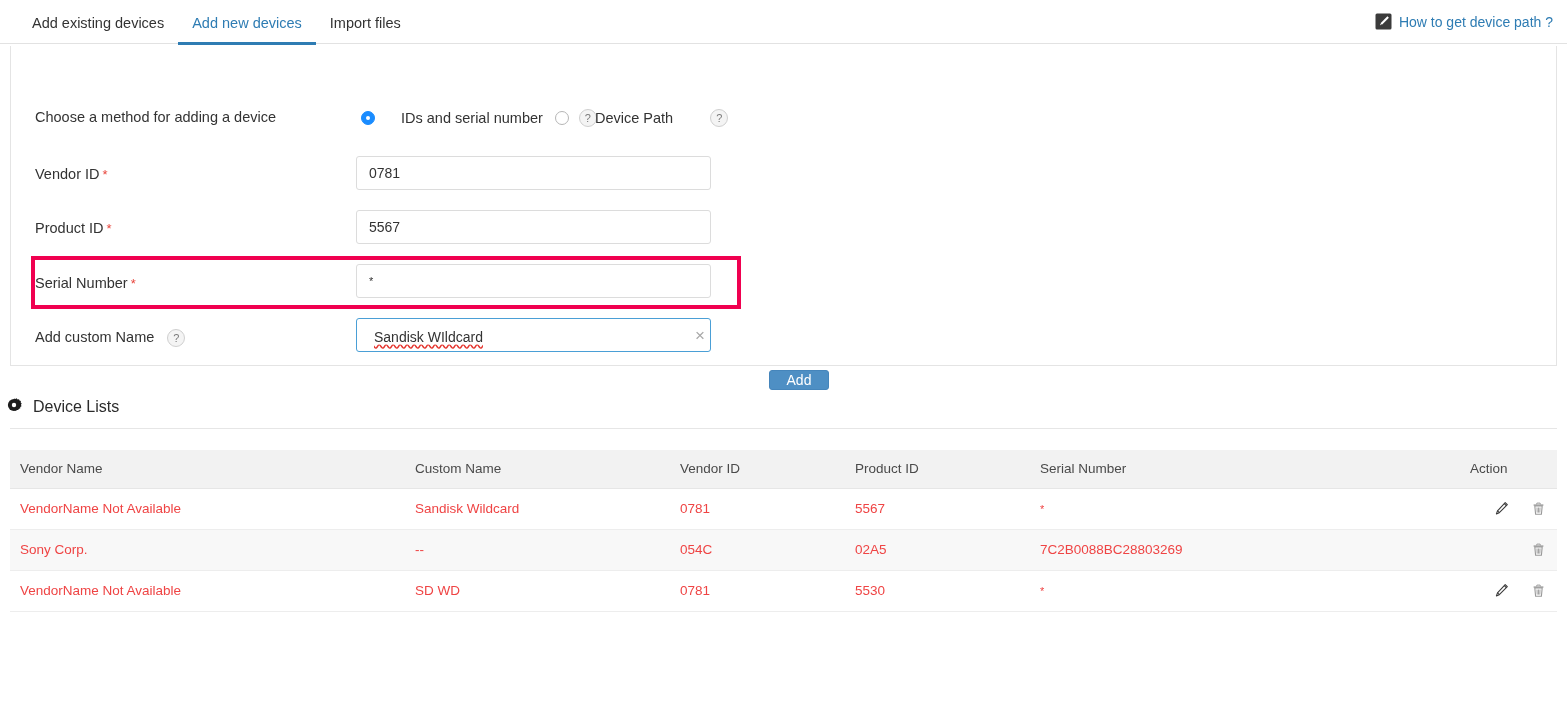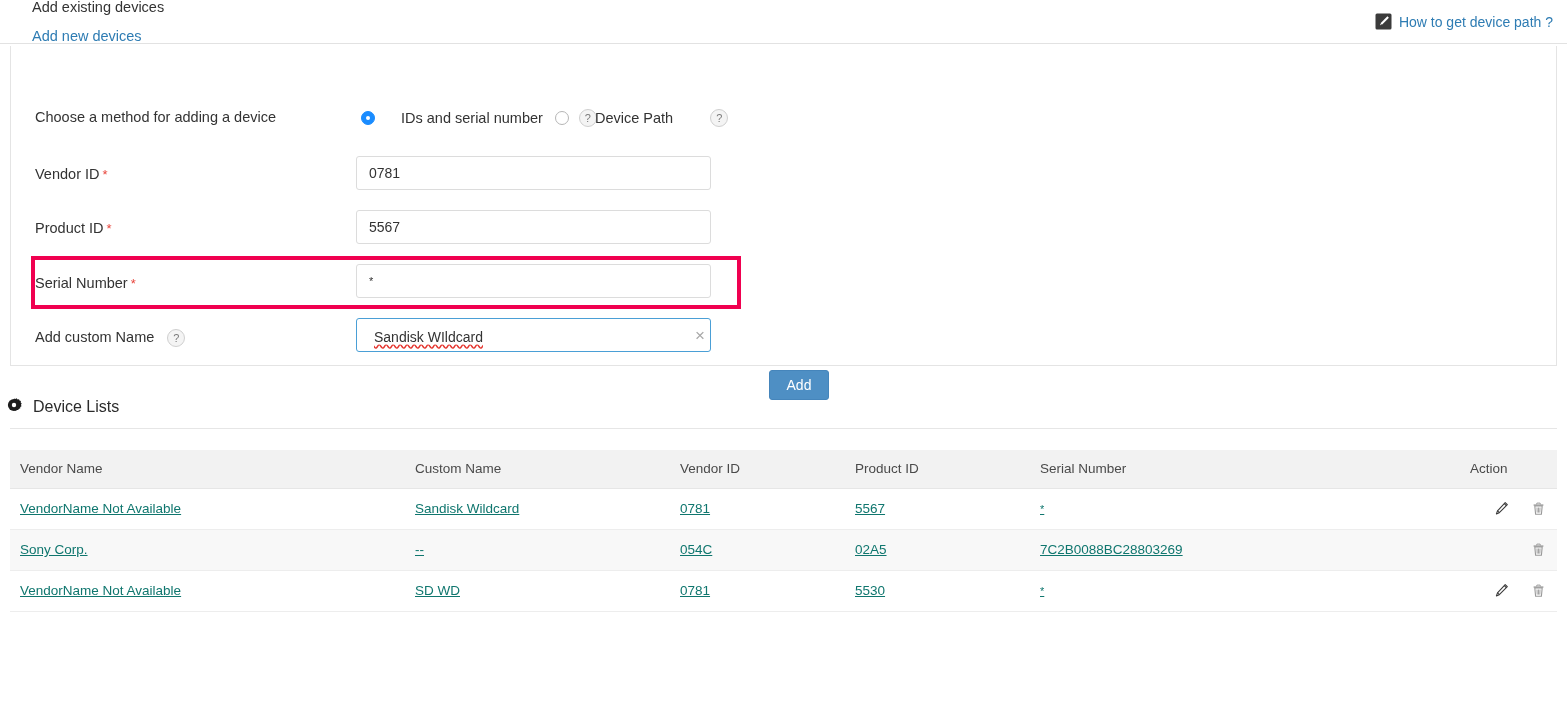--- a/index.html
+++ b/index.html
@@ -11,21 +11,21 @@
     color: #333333;
     overflow: hidden;
   }
   #app { position: relative; width: 1567px; height: 707px; }
 
   
   .tabstrip {
     position: absolute; left: 0; top: 0; width: 1567px; height: 44px;
     border-bottom: 1px solid #e2e2e2;
   }
-  .tabs { position: absolute; left: 18px; top: 0; display: flex; height: 44px; flex-direction: column; }
+  .tabs { position: absolute; left: 18px; top: 0; display: flex; align-items: flex-end; height: 44px; }
   .tab {
     font-size: 14.5px; color: #333; padding: 0 14px 12px 14px;
     cursor: pointer; white-space: nowrap; line-height: 1;
     border-bottom: 3px solid transparent; margin-bottom: -1px;
   }
   .tab.active { color: #2e7cb3; border-bottom-color: #2e7cb3; }
 
   .howto {
     position: absolute; right: 14px; top: 13px;
     display: flex; align-items: center; gap: 7px;
@@ -94,43 +94,43 @@
   }
 
   .btn {
     border-radius: 3px; font-size: 14px; cursor: pointer;
     font-family: "Liberation Sans", sans-serif; line-height: 1;
     display: inline-flex; align-items: center; justify-content: center;
   }
   .btn-primary { background: #4e8fc4; border: 1px solid #4585bb; color: #fff; }
   .btn-default { background: #f7f7f7; border: 1px solid #d7d7d7; color: #333; }
 
-  .add-btn { position: absolute; left: 758px; top: 324px; width: 60px; height: 30px; }
+  .add-btn { position: absolute; left: 758px; top: 324px; width: 60px; height: 20px; }
 
   
   .dl-head {
     position: absolute; left: 6px; top: 398px;
     display: flex; gap: 11px;
   }
   .dl-head .gear { display: block; width: 16px; height: 16px; }
   .dl-title { font-size: 16px; color: #2b2b2b; }
   .dl-rule { position: absolute; left: 10px; top: 428px; width: 1547px; height: 1px; background: #e6e6e6; }
 
   table.dev {
     position: absolute; left: 10px; top: 450px; width: 1547px;
     border-collapse: collapse; table-layout: fixed;
   }
   table.dev thead th {
     background: #f2f2f2; text-align: left; font-weight: normal;
     font-size: 13.5px; color: #4a4a4a; height: 38px; padding: 0 10px;
     border-bottom: 1px solid #e6e6e6;
   }
   table.dev tbody td {
-    font-size: 13.5px; color: #0f766e; height: 41px; padding: 0 10px;
-    border-bottom: 1px solid #ededed; vertical-align: middle; text-decoration: underline;
+    font-size: 13.5px; color: #ef4444; height: 41px; padding: 0 10px;
+    border-bottom: 1px solid #ededed; vertical-align: middle;
   }
   table.dev tbody tr.alt td { background: #f8f8f8; }
   .col-vn { width: 395px; }
   .col-cn { width: 265px; }
   .col-vi { width: 175px; }
   .col-pi { width: 185px; }
   .col-sn { width: 430px; }
   .col-ac { width: 97px; }
   th.ac, td.ac { text-align: right; padding-right: 20px; }
   .act-cell { display: flex; justify-content: flex-end; align-items: center; gap: 20px; }

